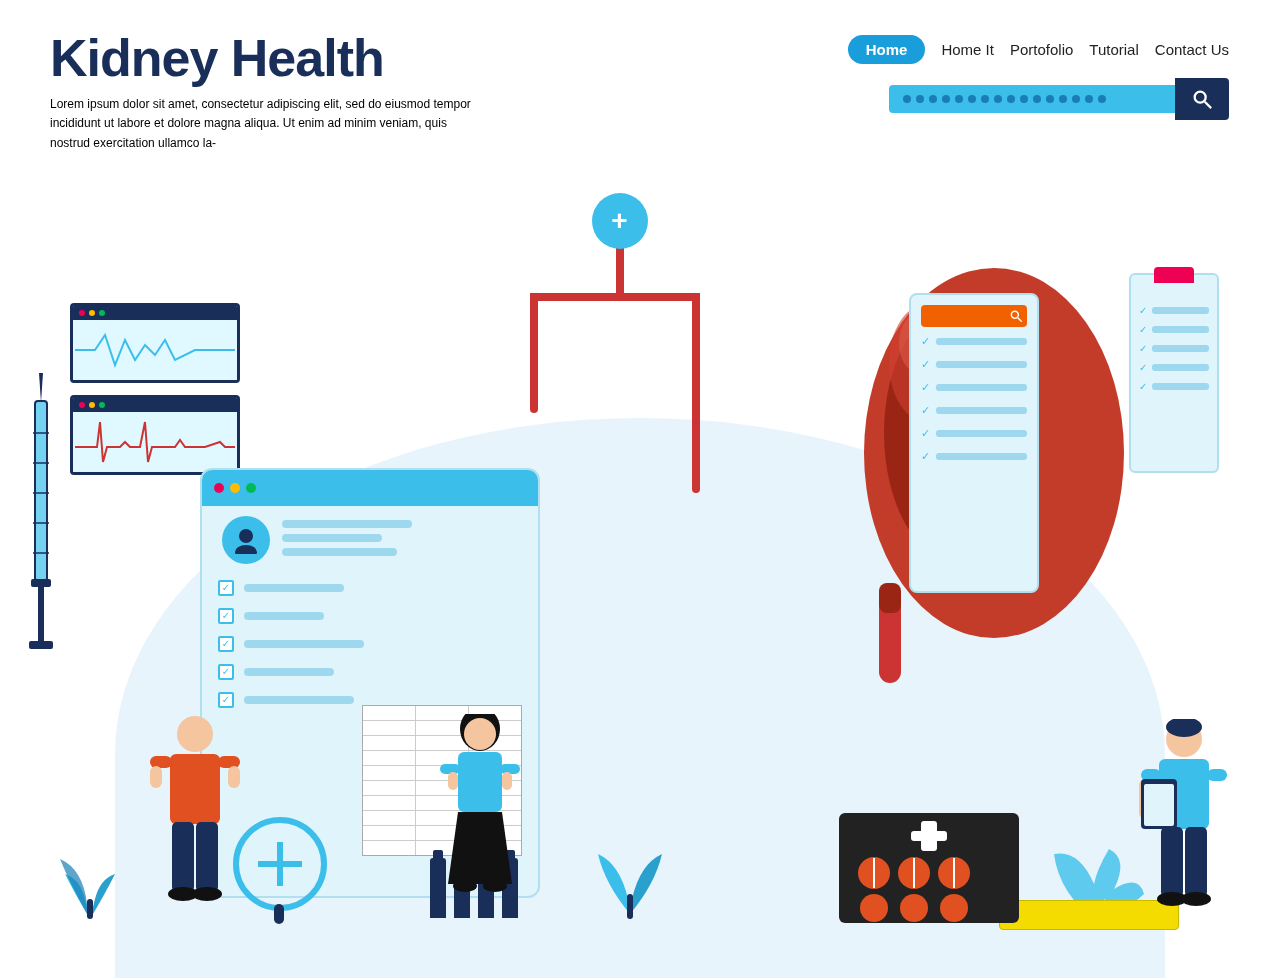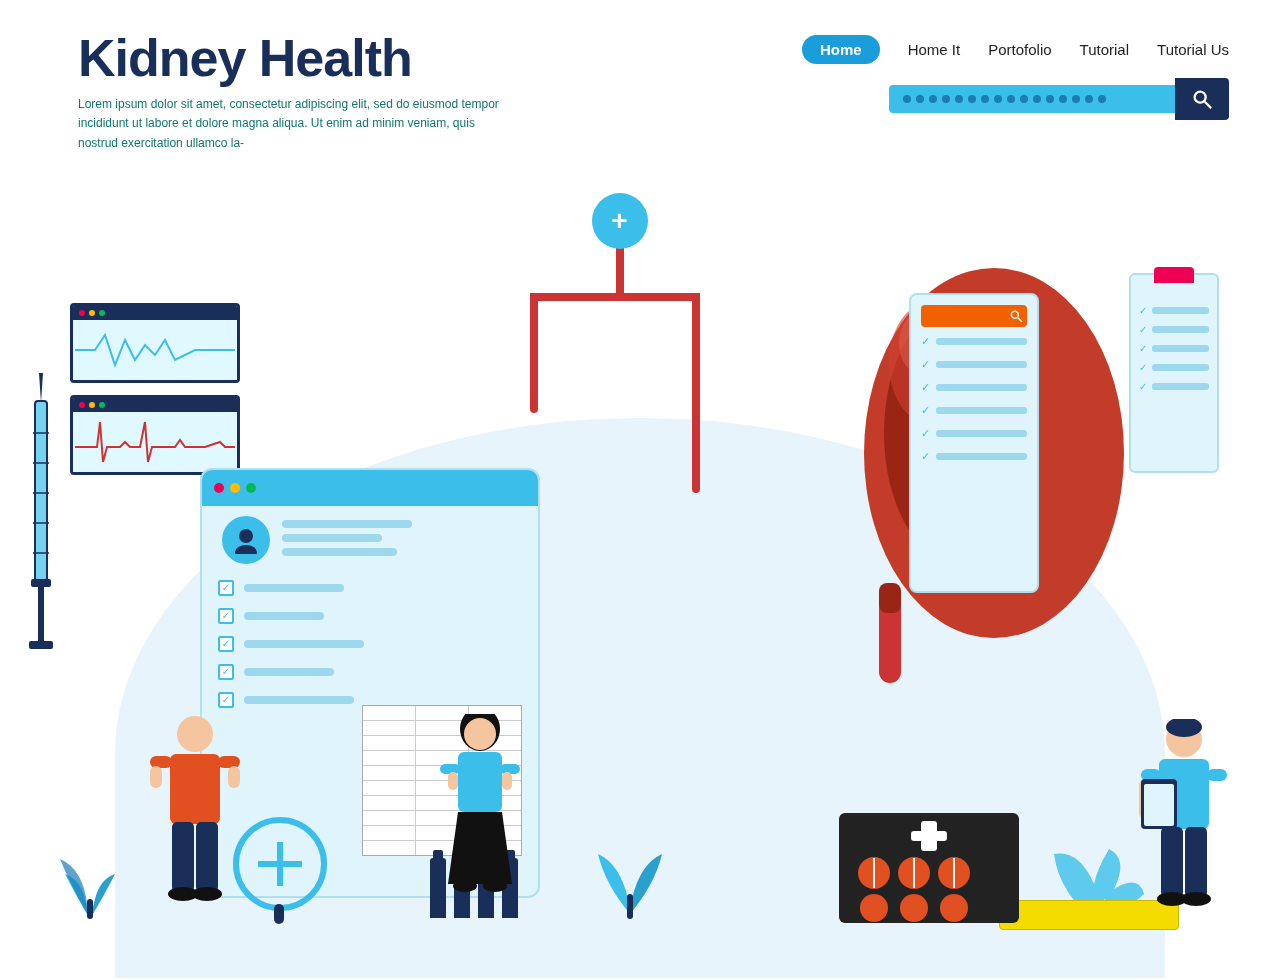--- a/index.html
+++ b/index.html
@@ -9,49 +9,49 @@
       overflow: hidden;
       font-family: 'Arial', sans-serif;
       background: #fff;
     }
 
     
     .header {
       display: flex;
       align-items: flex-start;
       justify-content: space-between;
-      padding: 30px 50px 20px 78px;
+      padding: 30px 50px 20px 50px;
       background: #fff;
     }
     .header-left { flex: 0 0 auto; max-width: 500px; }
     .site-title {
       font-size: 52px;
       font-weight: 900;
       color: #1a2e5a;
       line-height: 1.1;
       letter-spacing: -1px;
     }
     .site-subtitle {
       font-size: 12px;
-      color: #0f766e;
+      color: #000000;
       margin-top: 8px;
       line-height: 1.6;
       max-width: 430px;
     }
     .header-right {
       display: flex;
       flex-direction: column;
       align-items: flex-end;
       gap: 14px;
       padding-top: 5px;
     }
     .nav {
       display: flex;
       align-items: center;
-      gap: 28px;
+      gap: 16px;
     }
     .nav-item {
       font-size: 15px;
       color: #222;
       cursor: pointer;
       text-decoration: none;
     }
     .nav-item.active {
       background: #1a9edb;
       color: #fff;
@@ -478,21 +478,21 @@
   <div class="header-left">
     <div class="site-title">Kidney Health</div>
     <div class="site-subtitle">Lorem ipsum dolor sit amet, consectetur adipiscing elit, sed do eiusmod tempor incididunt ut labore et dolore magna aliqua. Ut enim ad minim veniam, quis nostrud exercitation ullamco la-</div>
   </div>
   <div class="header-right">
     <nav class="nav">
       <a class="nav-item active">Home</a>
       <a class="nav-item">Home It</a>
       <a class="nav-item">Portofolio</a>
       <a class="nav-item">Tutorial</a>
-      <a class="nav-item">Tutorial Us</a>
+      <a class="nav-item">Contact Us</a>
     </nav>
     <div class="search-bar">
       <div class="search-input-wrap">
         <div class="search-dots">
           <div class="search-dot"></div>
           <div class="search-dot"></div>
           <div class="search-dot"></div>
           <div class="search-dot"></div>
           <div class="search-dot"></div>
           <div class="search-dot"></div>

